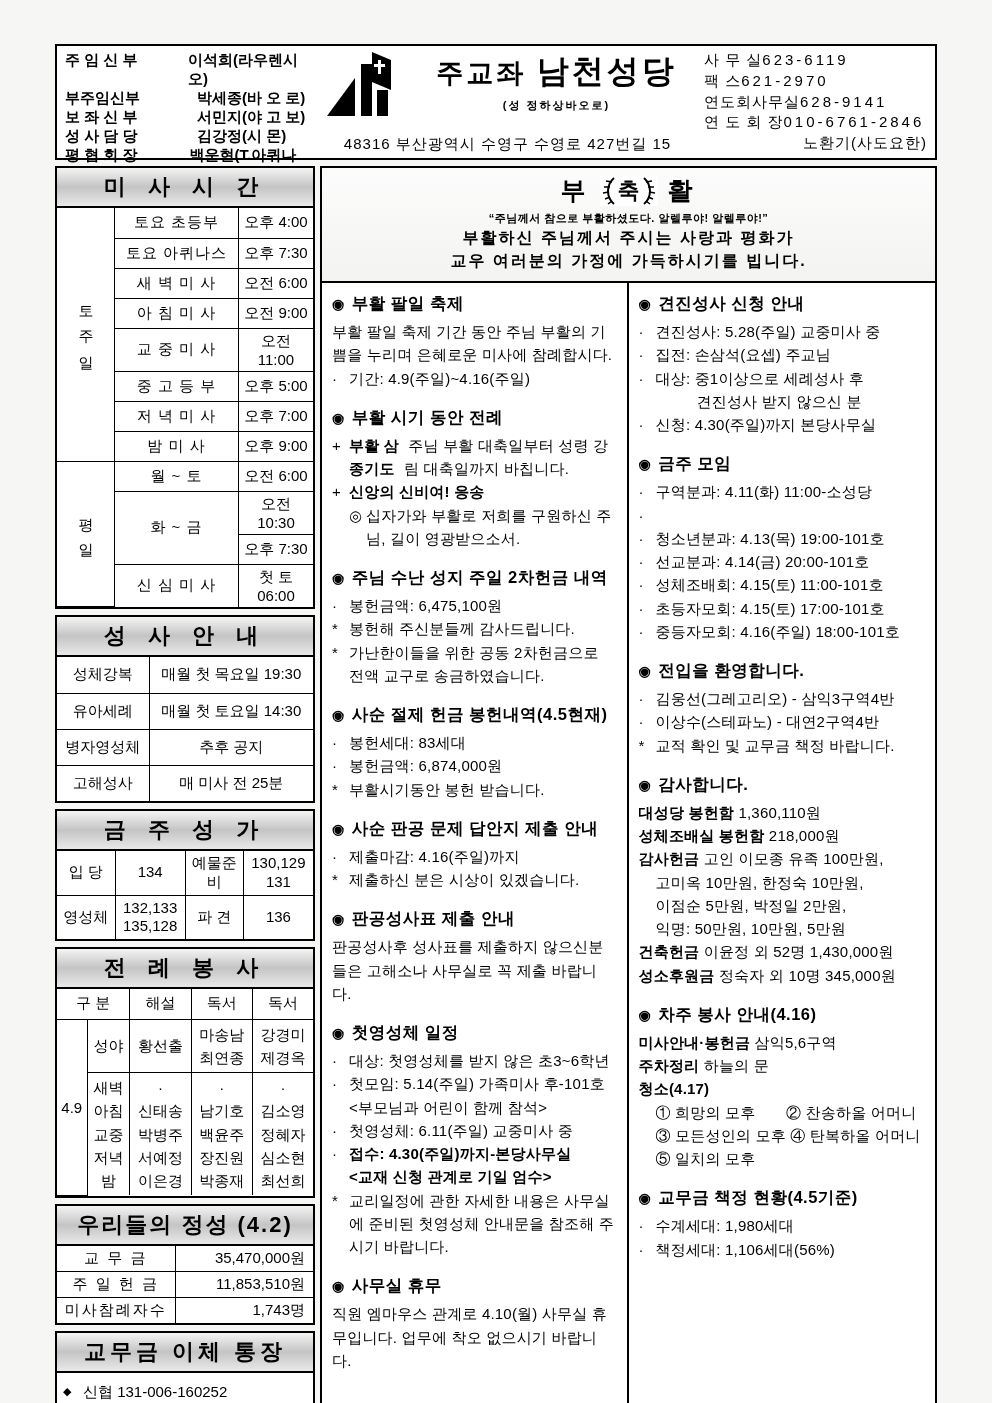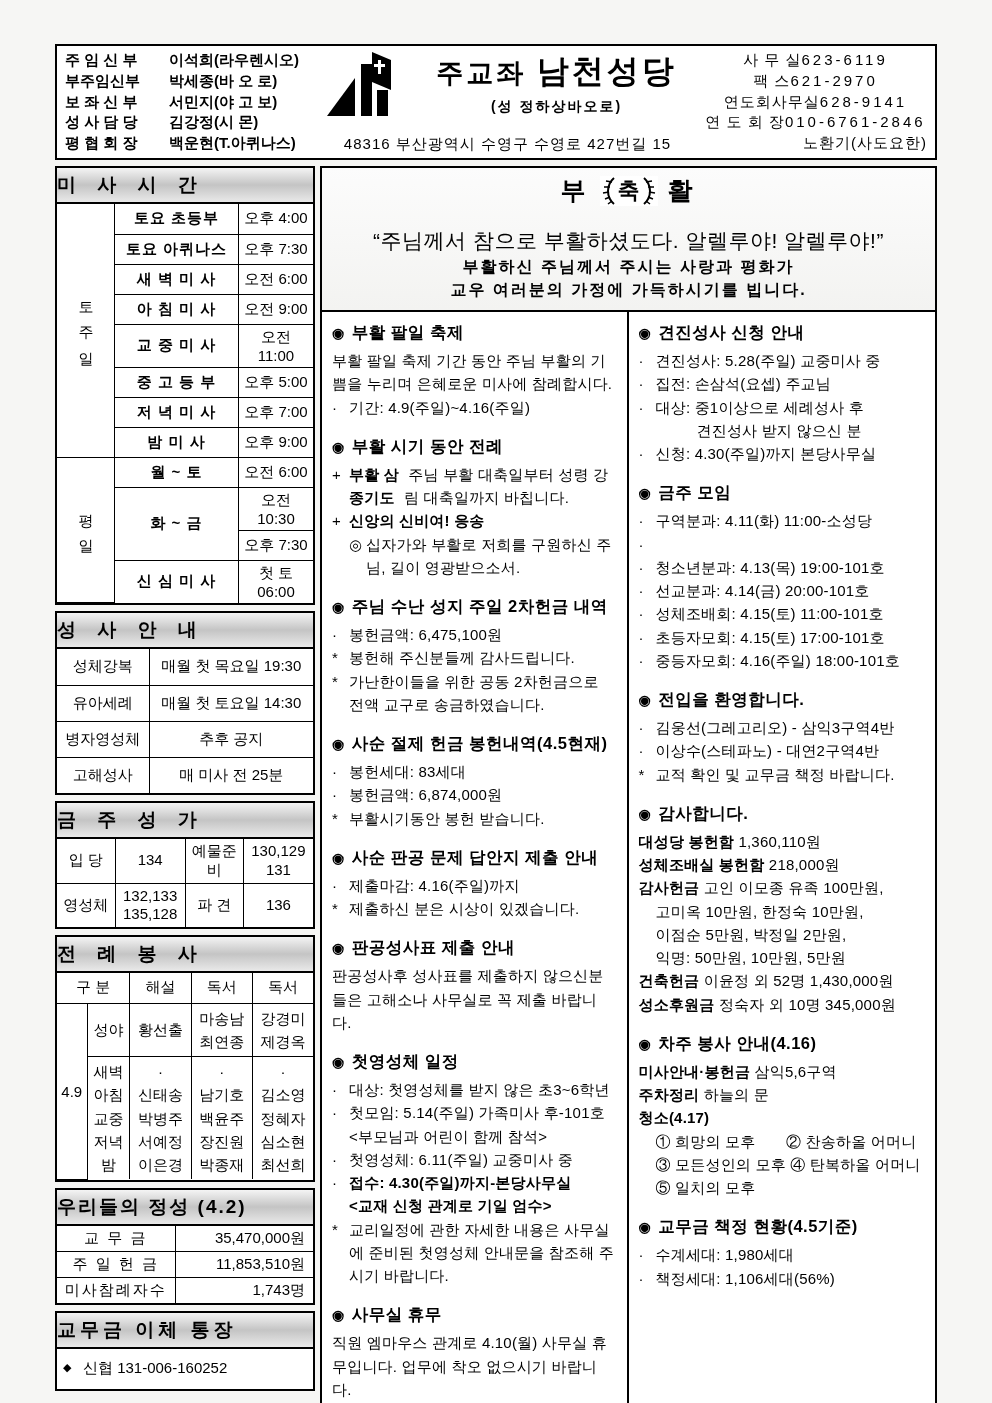--- a/index.html
+++ b/index.html
@@ -9,56 +9,56 @@
     font-family: "Liberation Sans", sans-serif;
     color: #000;
     position: relative;
   }
   .page { position:absolute; left:55px; top:44px; width:882px; }
 
   
   .header-box { border:2px solid #000; background:#fff; display:flex; height:116px; }
   .staff { width:258px; padding:5px 8px; display:flex; flex-direction:column; justify-content:space-between;
            font-size:15px; font-weight:bold; }
-  .staff-row { display:flex; }
+  .staff-row { display:flex;gap:28px; }
   .staff-role { width:104px; display:inline-block; }
   .center-block { flex:1; position:relative; padding:4px 6px 4px 4px; }
   .logo { position:absolute; left:10px; top:4px; }
   .parish-line { margin-left:100px; text-align:center; }
   .parish-title { font-size:27px; font-weight:900; letter-spacing:3px; white-space:nowrap; }
   .parish-title .big { font-size:32px;margin-top:8px; }
-  .patron { font-size:14px; font-weight:bold; margin-top:4px; letter-spacing:2px; }
+  .patron { font-size:11px; font-weight:bold; margin-top:4px; letter-spacing:2px; }
   .address { position:absolute; bottom:4px; left:0; right:0; text-align:center; font-size:15px; letter-spacing:1px; white-space:nowrap; }
   .contacts { width:235px; padding:5px 8px 5px 4px; font-size:15px; display:flex; flex-direction:column; justify-content:space-between; }
-  .contact-row { display:flex; justify-content:center; white-space:nowrap; }
+  .contact-row { display:flex; justify-content:flex-start; white-space:nowrap; }
   .contact-label { letter-spacing:1px; }
   .contact-value { letter-spacing:3px; }
   .contact-row.last { justify-content:flex-end; letter-spacing:1px; }
 
   
   .main { display:flex; gap:5px; margin-top:6px; align-items:stretch; }
   .sidebar { width:260px; display:flex; flex-direction:column; gap:6px; flex:none; }
   .content { flex:1; border:2px solid #000; background:#fff; display:flex; flex-direction:column; }
 
   
   .sec { border:2px solid #000; background:#fff; }
-  .sec-head { border-bottom:2px solid #000; font-weight:bold; font-size:19px;
+  .sec-head { border-bottom:2px solid #000; text-align:center; font-weight:bold; font-size:22px;
               letter-spacing:8px; padding:4px 0;
               background:linear-gradient(180deg,#f4f4f4 0%,#c4c4c4 50%,#e9e9e9 100%); }
   .sec table { width:100%; border-collapse:collapse; }
   .sec td, .sec th { border:1px solid #000; font-size:15px; text-align:center; padding:3px 2px; }
   .sec tr > :first-child { border-left:none; }
   .sec tr > :last-child { border-right:none; }
   .sec tr:last-child td { border-bottom:none; }
   .sec tr:first-child td, .sec tr:first-child th { border-top:none; }
 
   .mass td { height:30px; }
   .mass .vcell { width:26px; padding:0; }
   .vlabel { writing-mode:vertical-lr; text-orientation:upright; letter-spacing:10px; font-size:15px; margin:auto; }
-  .mass .name { width:124px; letter-spacing:1px;font-weight:bold; }
+  .mass .name { width:124px; letter-spacing:1px; }
   .sac .label { width:92px; }
   .sac td { height:36px; }
   .hymn td { height:44px; white-space:pre-line; line-height:1.25; }
   .hymn .hl { width:58px; }
   .lit th { font-weight:normal; height:30px; }
   .lit td { white-space:pre-line; line-height:1.55; vertical-align:middle; }
   .lit .dotted td { border-top:1px dotted #555; }
   .lit .datecol { width:30px; }
   .off .label { width:118px; letter-spacing:2px; }
   .off td { height:24px; }
@@ -67,21 +67,21 @@
   .transfer-line { display:flex; }
   .transfer-line .diamond { width:20px; font-size:11px; padding-top:3px; }
 
   
   .banner { border-bottom:2px solid #000; text-align:center; padding:6px 4px 9px;
             background:linear-gradient(180deg,#fcfcfc,#f3f3f1); }
   .banner-title { display:flex; justify-content:center; align-items:center; gap:10px;
                   font-size:25px; font-weight:900; letter-spacing:4px; }
   .laurel { display:inline-flex; align-items:center; gap:1px; background:#fff; padding:0 2px; }
   .laurel .word { font-size:22px; font-weight:900; letter-spacing:0; }
-  .banner-quote { font-weight:normal; font-size:21px; margin-top:20px; letter-spacing:0.5px; }
+  .banner-quote { font-weight:bold; font-size:11px; margin-top:4px; letter-spacing:0.5px; }
   .banner-sub { font-weight:bold; font-size:16px; margin-top:2px; letter-spacing:2px;text-align:center; }
 
   
   .cols { display:flex; flex:1; }
   .col { width:50%; padding:10px 10px 0 10px; }
   .col.mid { border-right:2px solid #000; }
   .article { margin-bottom:17px; }
   .article-title { font-size:16.5px; font-weight:bold; display:flex; gap:7px; align-items:baseline; margin-bottom:5px; letter-spacing:0.5px; }
   .article-title .abullet { font-size:14px; flex:none; }
   .line { display:flex; font-size:15px; line-height:1.55; letter-spacing:0.2px; }

